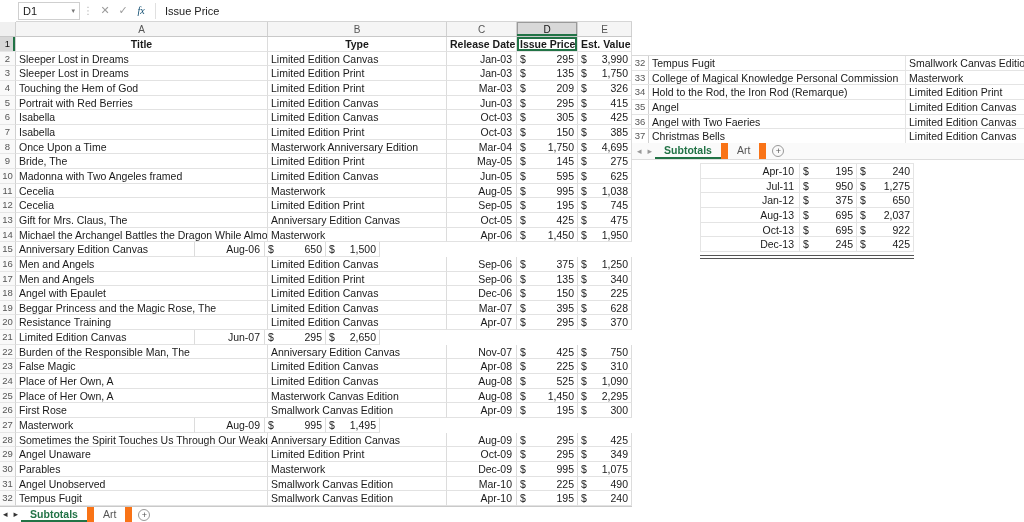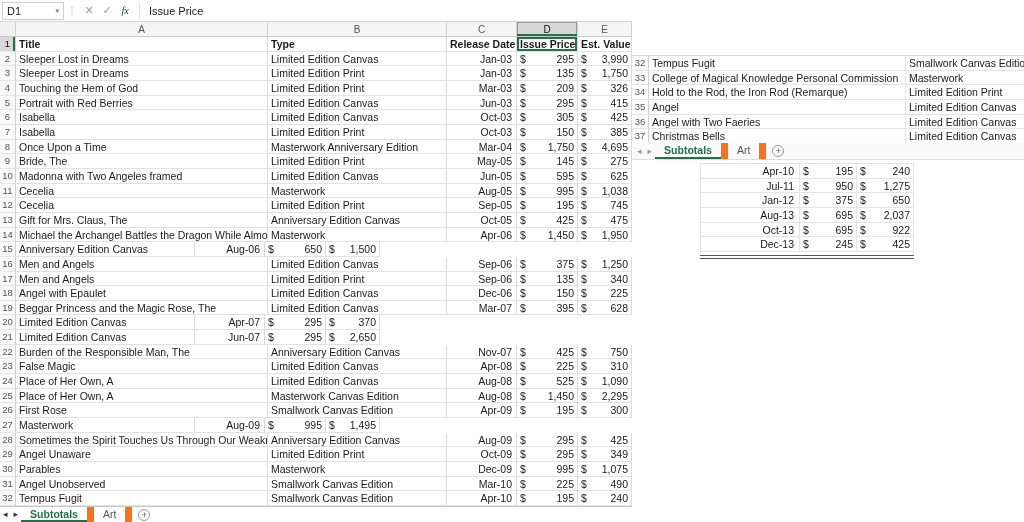--- a/index.html
+++ b/index.html
@@ -1,21 +1,21 @@
 <!DOCTYPE html>
 <html><head>
 <meta charset="utf-8">
 <style>
   html,body{margin:0;padding:0;}
   body{width:1024px;height:522px;position:relative;overflow:hidden;background:#fff;
        font-family:"Liberation Sans",sans-serif;color:#1a1a1a;}
   *{box-sizing:border-box;}
 
   
-  .formula-row{position:absolute;top:0;left:0;width:632px;height:22px;background:#fff;
+  .formula-row{position:absolute;top:0;left:16px;width:632px;height:22px;background:#fff;
                border-bottom:1px solid #d6d6d6;display:flex;align-items:center;}
   .name-box{width:62px;height:18px;margin-left:2px;border:1px solid #cfcfcf;display:flex;
             align-items:center;padding:0 4px;font-size:11px;background:#fff;}
   .nb-caret{margin-left:auto;font-size:7px;color:#777;}
   .dots{color:#b5b5b5;font-size:10px;margin:0 3px;}
   .fxbtn{width:18px;text-align:center;font-size:11px;color:#9b9b9b;cursor:default;}
   .fxbtn.fx{font-family:"Liberation Serif",serif;font-style:italic;color:#0c4a6e;font-size:10px;}
   .fxsep{width:1px;height:16px;background:#e0e0e0;margin:0 5px;}
   .formula-text{flex:1;font-size:11px;padding-left:4px;color:#222;white-space:nowrap;overflow:hidden;}
 
@@ -34,21 +34,21 @@
   .gut{width:16px;background:#f9f9f9;border-right:1px solid #d0d0d0;border-bottom:1px solid #e6e6e6;
        font-size:9.5px;color:#555;text-align:center;}
   .gutsel{background:#d8d8d8;color:#111;box-shadow:inset -2px 0 0 #217346;}
   .cell{border-right:1px solid #dcdcdc;border-bottom:1px solid #e2e2e2;padding:0 3px;
         overflow:hidden;white-space:nowrap;}
   .cA{width:252px}.cB{width:179px}
   .cC{width:70px;text-align:right;padding-right:4px;}
   .cD{width:61px}.cE{width:54px}
   .money{display:flex;justify-content:space-between;}
   .money .cur{color:#1a1a1a;}
-  .b{font-weight:bold;}
+  .b{font-weight:bold;text-align:center;}
   .datehdr{text-align:left;}
   .active-cell{box-shadow:inset 0 0 0 2px #217346;}
 
   
   .tabbar{position:absolute;top:506px;left:0;width:632px;height:16px;background:#fff;
           border-top:1px solid #c9c9c9;display:flex;align-items:stretch;}
   .nav{color:#333;font-size:9px;line-height:15px;padding:0 3px;}
   .tab{padding:0 9px;font-size:10.5px;line-height:14px;color:#555;
        border-right:7px solid #f97316;}
   .tab.active{color:#217346;font-weight:bold;box-shadow:inset 0 -2px 0 #217346;}
@@ -364,20 +364,21 @@
       <span class="cur">$</span>
       <span>395</span>
     </div>
     <div class="cell cE money">
       <span class="cur">$</span>
       <span>628</span>
     </div>
   </div>
         <div class="row">
     <div class="gut">20</div>
+    <div class="cell cA">Resistance Training</div>
     <div class="cell cB">Limited Edition Canvas</div>
     <div class="cell cC">Apr-07</div>
     <div class="cell cD money">
       <span class="cur">$</span>
       <span>295</span>
     </div>
     <div class="cell cE money">
       <span class="cur">$</span>
       <span>370</span>
     </div>

